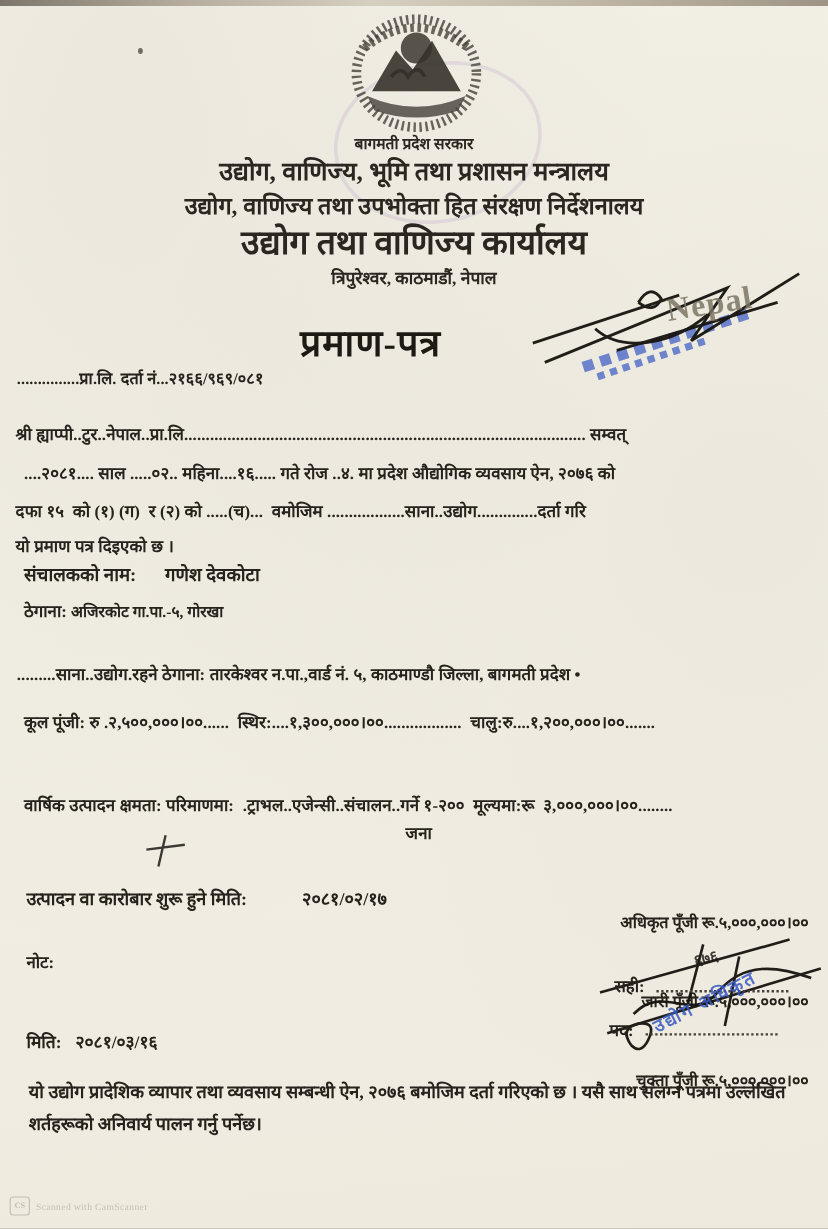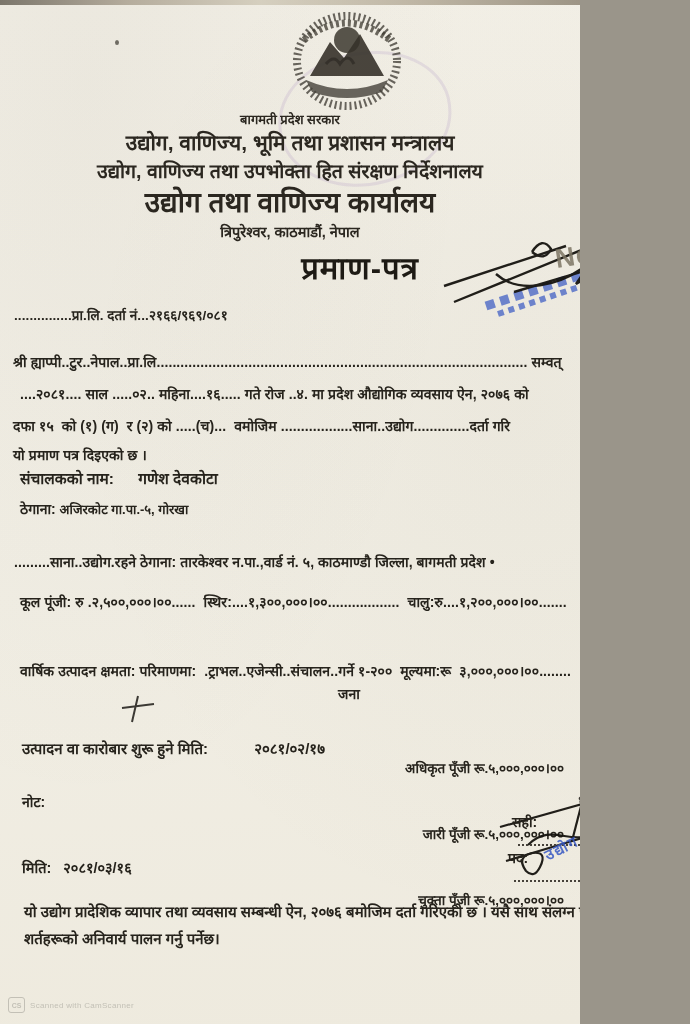--- a/index.html
+++ b/index.html
@@ -1,22 +1,22 @@
 <!DOCTYPE html>
 <html><head>
 <meta charset="utf-8">
 <style>
   html,body{margin:0;padding:0;background:#9a958a;}
   .paper{
-    position:relative;width:580px;height:1024px;overflow:hidden;
+    position:relative;width:690px;height:1024px;overflow:hidden;
     background:
       radial-gradient(ellipse at 15% 8%, rgba(90,80,60,0.05), transparent 55%),
       radial-gradient(ellipse at 90% 40%, rgba(120,110,80,0.05), transparent 60%),
       linear-gradient(175deg,#f3f0e7 0%,#f1eee4 55%,#eeeade 100%);
-    font-family:Liberation Sans, sans-serif;
+    font-family:Liberation Serif, serif;
     color:#26231c;
   }
   .scan-edge-top{position:absolute;top:0;left:0;right:0;height:5px;
     background:linear-gradient(90deg,#5f594e 0%,#a79d8c 22%,#cfc8b6 45%,#b4aa97 70%,#887e6d 100%);
     opacity:.8;}
   .speck{position:absolute;width:4px;height:5px;background:#3a362e;border-radius:50%;opacity:.7;}
   .abs{position:absolute;}
   .line{white-space:pre;font-size:14px;font-weight:600;letter-spacing:.1px;}
   .hdr{left:0;right:0;text-align:center;font-weight:700;color:#2b2720;}
   .ghost-stamp{position:absolute;left:278px;top:52px;width:168px;height:128px;
@@ -55,21 +55,21 @@
       <path d="M40 60 q8 -10 14 0 q8 -12 14 0" fill="none" stroke="#2e2a23" stroke-width="3" opacity="0.7"></path>
     </svg>
   </div>
 
   <div class="abs hdr" style="top:110px;font-size:13px;">बागमती प्रदेश सरकार</div>
   <div class="abs hdr" style="top:157px;font-size:19.5px;">उद्योग, वाणिज्य तथा उपभोक्ता हित संरक्षण निर्देशनालय</div>
   <div class="abs hdr" style="top:128px;font-size:21px;">उद्योग, वाणिज्य, भूमि तथा प्रशासन मन्त्रालय</div>
   <div class="abs hdr" style="top:182px;font-size:28px;">उद्योग तथा वाणिज्य कार्यालय</div>
   <div class="abs hdr" style="top:221px;font-size:14.5px;">त्रिपुरेश्वर, काठमाडौं, नेपाल</div>
 
-  <div class="abs title" style="left:250px;top:246px;width:220px;text-align:center;">प्रमाण-पत्र</div>
+  <div class="abs title" style="left:250px;top:264px;width:220px;text-align:left;">प्रमाण-पत्र</div>
 
   <div class="abs" style="left:438px;top:222px;width:235px;height:95px;">
     <svg width="235" height="95" viewBox="0 0 235 95">
       <g stroke="#3758c3" stroke-width="9" stroke-dasharray="9 6" opacity="0.7">
         <path d="M48 84 L190 38" fill="none"></path>
         <path d="M60 92 L150 62" fill="none" stroke-width="6" stroke-dasharray="6 5"></path>
       </g>
       <g stroke="#16140f" stroke-width="2.4" fill="none" opacity="0.95">
         <path d="M6 64 L128 24"></path>
         <path d="M16 80 L168 18 L138 62 L228 6"></path>

